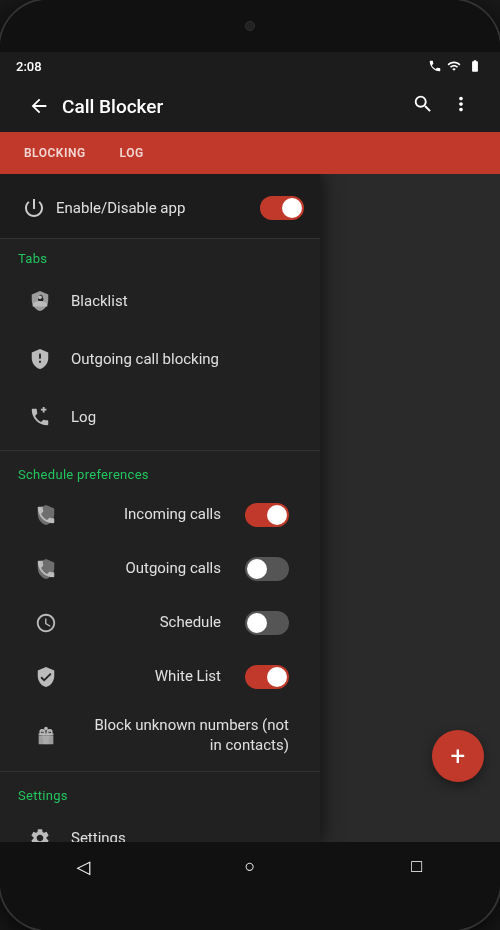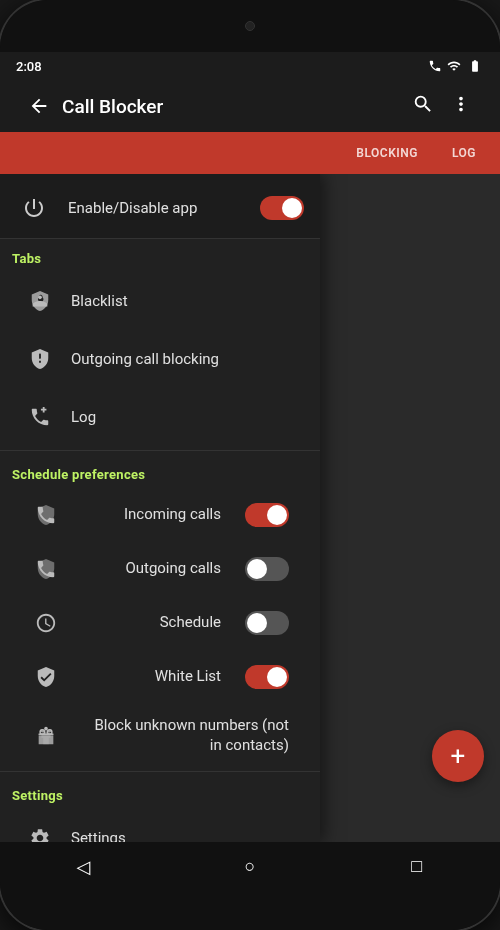--- a/index.html
+++ b/index.html
@@ -91,21 +91,21 @@
       color: #fff;
       font-size: 20px;
       cursor: pointer;
     }
     .tab-bar {
       width: 100%;
       height: 42px;
       background: #c0392b;
       display: flex;
       align-items: center;
-      justify-content: flex-end;
+      justify-content: flex-start;
       flex-shrink: 0;
       padding: 0 8px;
       gap: 2px;
     }
     .tab-item {
       color: rgba(255,255,255,0.8);
       font-size: 12px;
       font-weight: 600;
       padding: 8px 16px;
       cursor: pointer;
@@ -133,21 +133,21 @@
       overflow-y: auto;
       z-index: 10;
       box-shadow: 4px 0 16px rgba(0,0,0,0.5);
     }
     .drawer::-webkit-scrollbar { display: none; }
     .drawer-top {
       padding: 16px 16px 12px;
       border-bottom: 1px solid #333;
       display: flex;
       align-items: center;
-      gap: 16px;
+      gap: 4px;
       background: #1c1c1c;
     }
     .power-icon {
       width: 36px; height: 36px;
       display: flex; align-items: center; justify-content: center;
       color: #fff;
       font-size: 20px;
       flex-shrink: 0;
     }
     .drawer-app-label {
@@ -168,25 +168,24 @@
       width: 20px; height: 20px;
       border-radius: 50%;
       background: #fff;
       position: absolute;
       top: 2px;
       transition: left 0.2s;
     }
     .toggle.on .toggle-knob { left: 22px; }
     .toggle.off .toggle-knob { left: 2px; }
     .section-label {
-      color: #bef264;
+      color: #22c55e;
       font-size: 13px;
-      padding: 12px 12px 6px;
+      padding: 12px 18px 6px;
       letter-spacing: 0.3px;
-      font-weight: bold;
     }
     .drawer-item {
       display: flex;
       align-items: center;
       gap: 16px;
       padding: 14px 16px;
       cursor: pointer;
       margin-left: 9px;
     }
     .drawer-item-icon {

